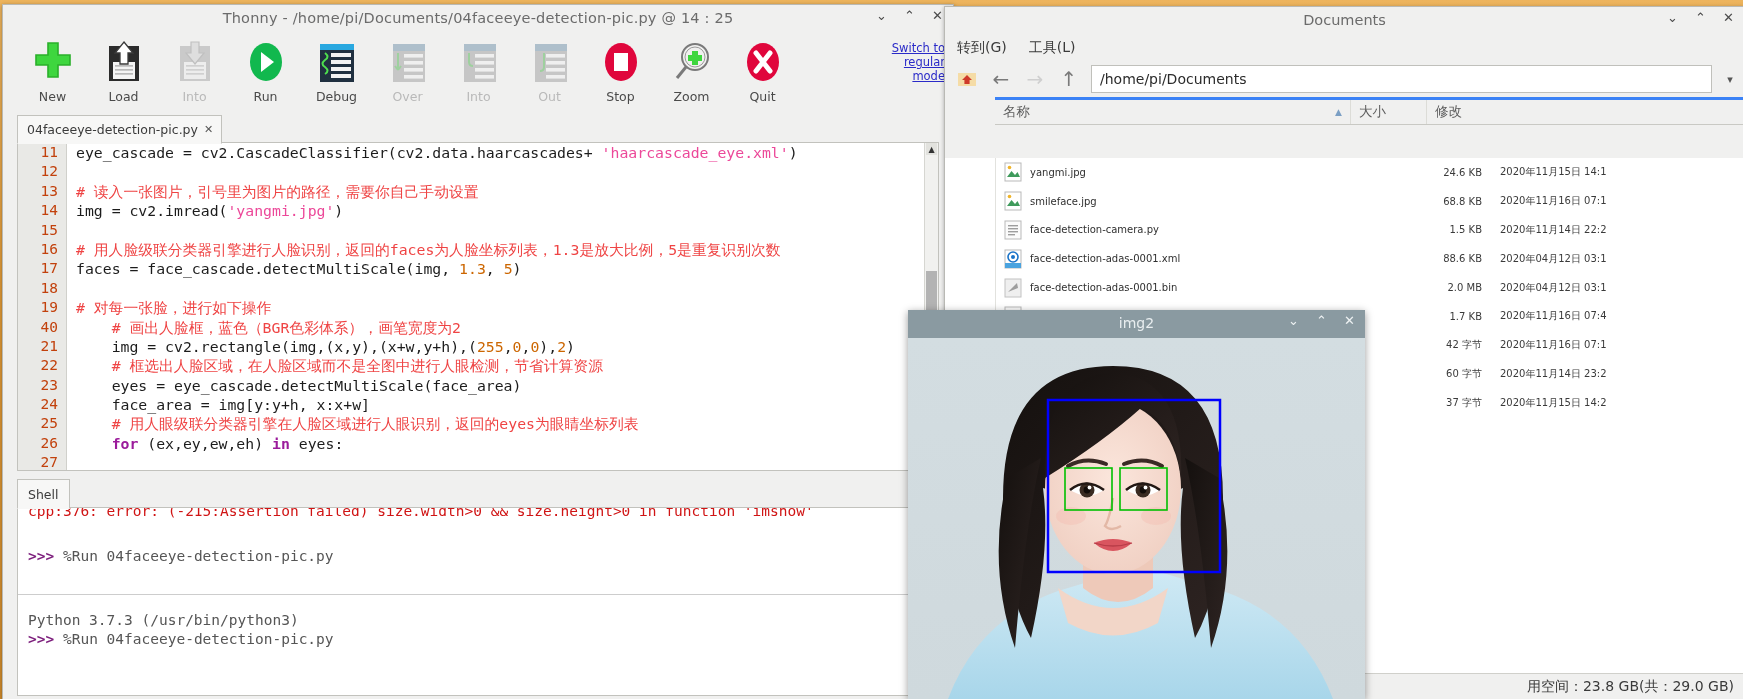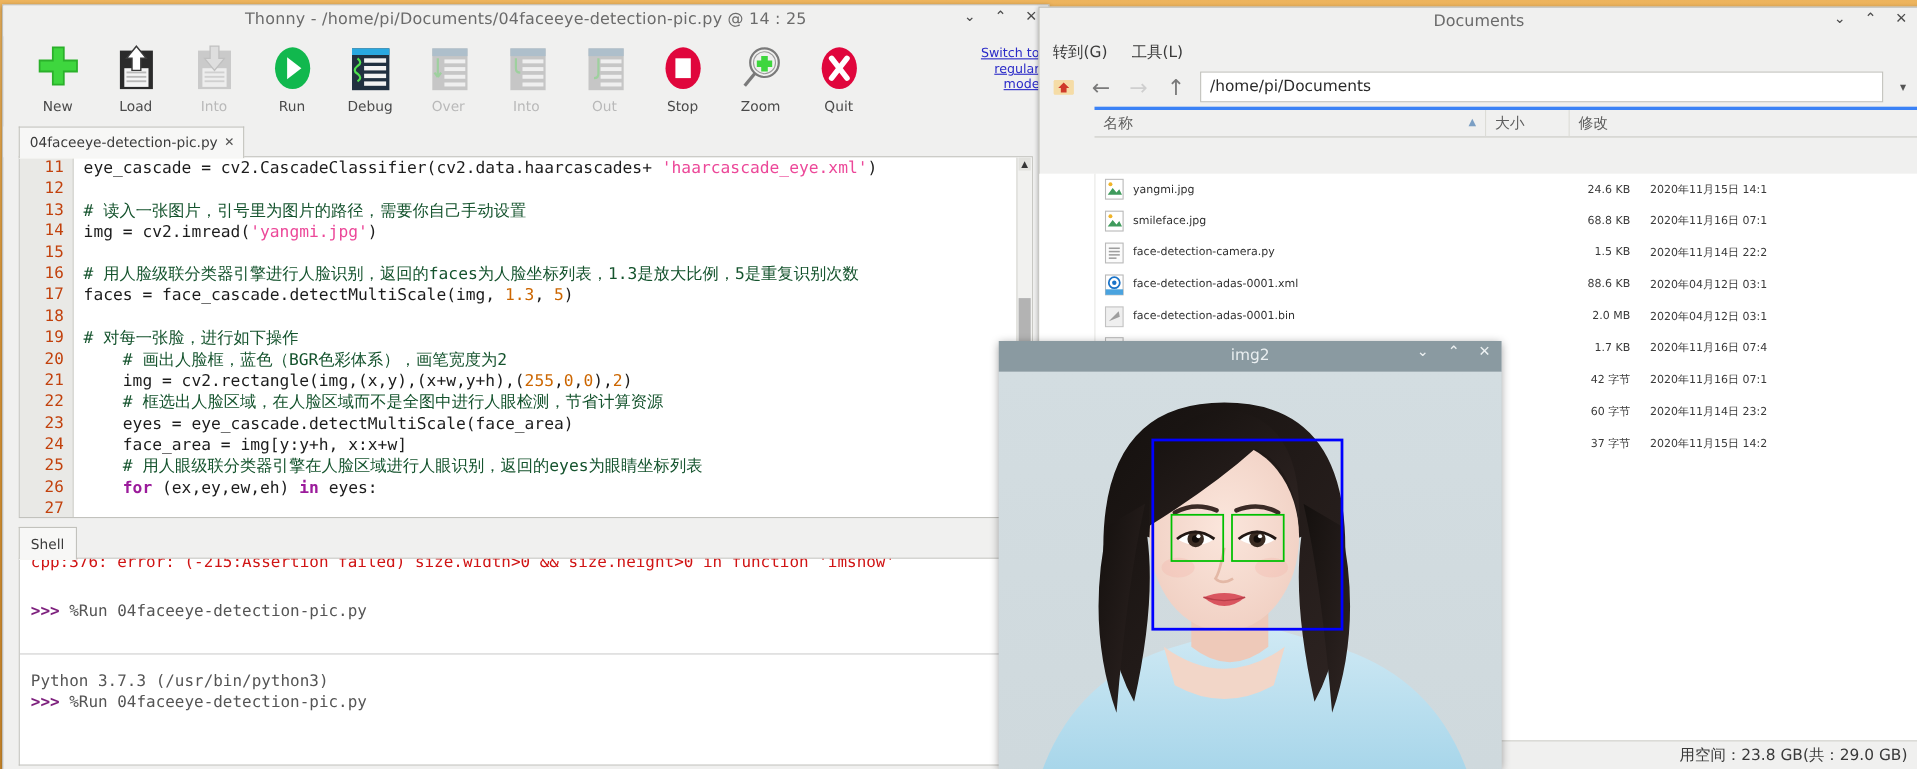--- a/index.html
+++ b/index.html
@@ -38,21 +38,21 @@
   .editor{position:absolute;left:14px;right:14px;top:137px;height:327px;background:#fff;
      border:1px solid #c2c2bd;overflow:hidden;}
   .gutter{position:absolute;left:0;top:0;bottom:0;width:48px;background:#e9e9e6;
      border-right:1px solid #d0d0cb;}
   .gutter div{font-family:"DejaVu Sans Mono","Liberation Mono",monospace;font-size:14.5px;
      color:#c2410c;text-align:right;padding-right:8px;height:19.4px;line-height:19.4px;}
   .codearea{position:absolute;left:48px;top:0;right:14px;bottom:0;overflow:hidden;
      padding-left:10px;}
   .cl{font-family:"DejaVu Sans Mono","Liberation Mono",monospace;font-size:14.8px;
      height:19.4px;line-height:19.4px;color:#1c1c1c;white-space:pre;}
-  .cm{color:#14532d;}
+  .cm{color:#ef4444;}
   .st{color:#ec4899;}
   .kw{color:#9b1b9b;font-weight:bold;}
   .nu{color:#cc6600;}
   .vscroll{position:absolute;right:0;top:0;bottom:0;width:13px;background:#f1f1ef;border-left:1px solid #d6d6d1;}
   .vthumb{position:absolute;right:1px;width:11px;background:#b3b3b3;border-radius:0;}
   .vcap{position:absolute;right:1px;width:11px;height:12px;background:#e2e2de;
      display:flex;align-items:center;justify-content:center;font-size:8px;color:#333;}
 
   .shellwrap{position:absolute;left:14px;right:14px;top:474px;bottom:4px;}
   .shelltabs{height:29px;background:#f0f0ef;position:relative;}
@@ -281,21 +281,21 @@
     <div class="gutter" id="gutter">
         <div>11</div>
         <div>12</div>
         <div>13</div>
         <div>14</div>
         <div>15</div>
         <div>16</div>
         <div>17</div>
         <div>18</div>
         <div>19</div>
-        <div>20</div>
+        <div>40</div>
         <div>21</div>
         <div>22</div>
         <div>23</div>
         <div>24</div>
         <div>25</div>
         <div>26</div>
         <div>27</div>
       </div>
     <div class="codearea" id="codearea">
         <div class="cl">eye_cascade = cv2.CascadeClassifier(cv2.data.haarcascades+ <span class="st">'haarcascade_eye.xml'</span>)</div>

